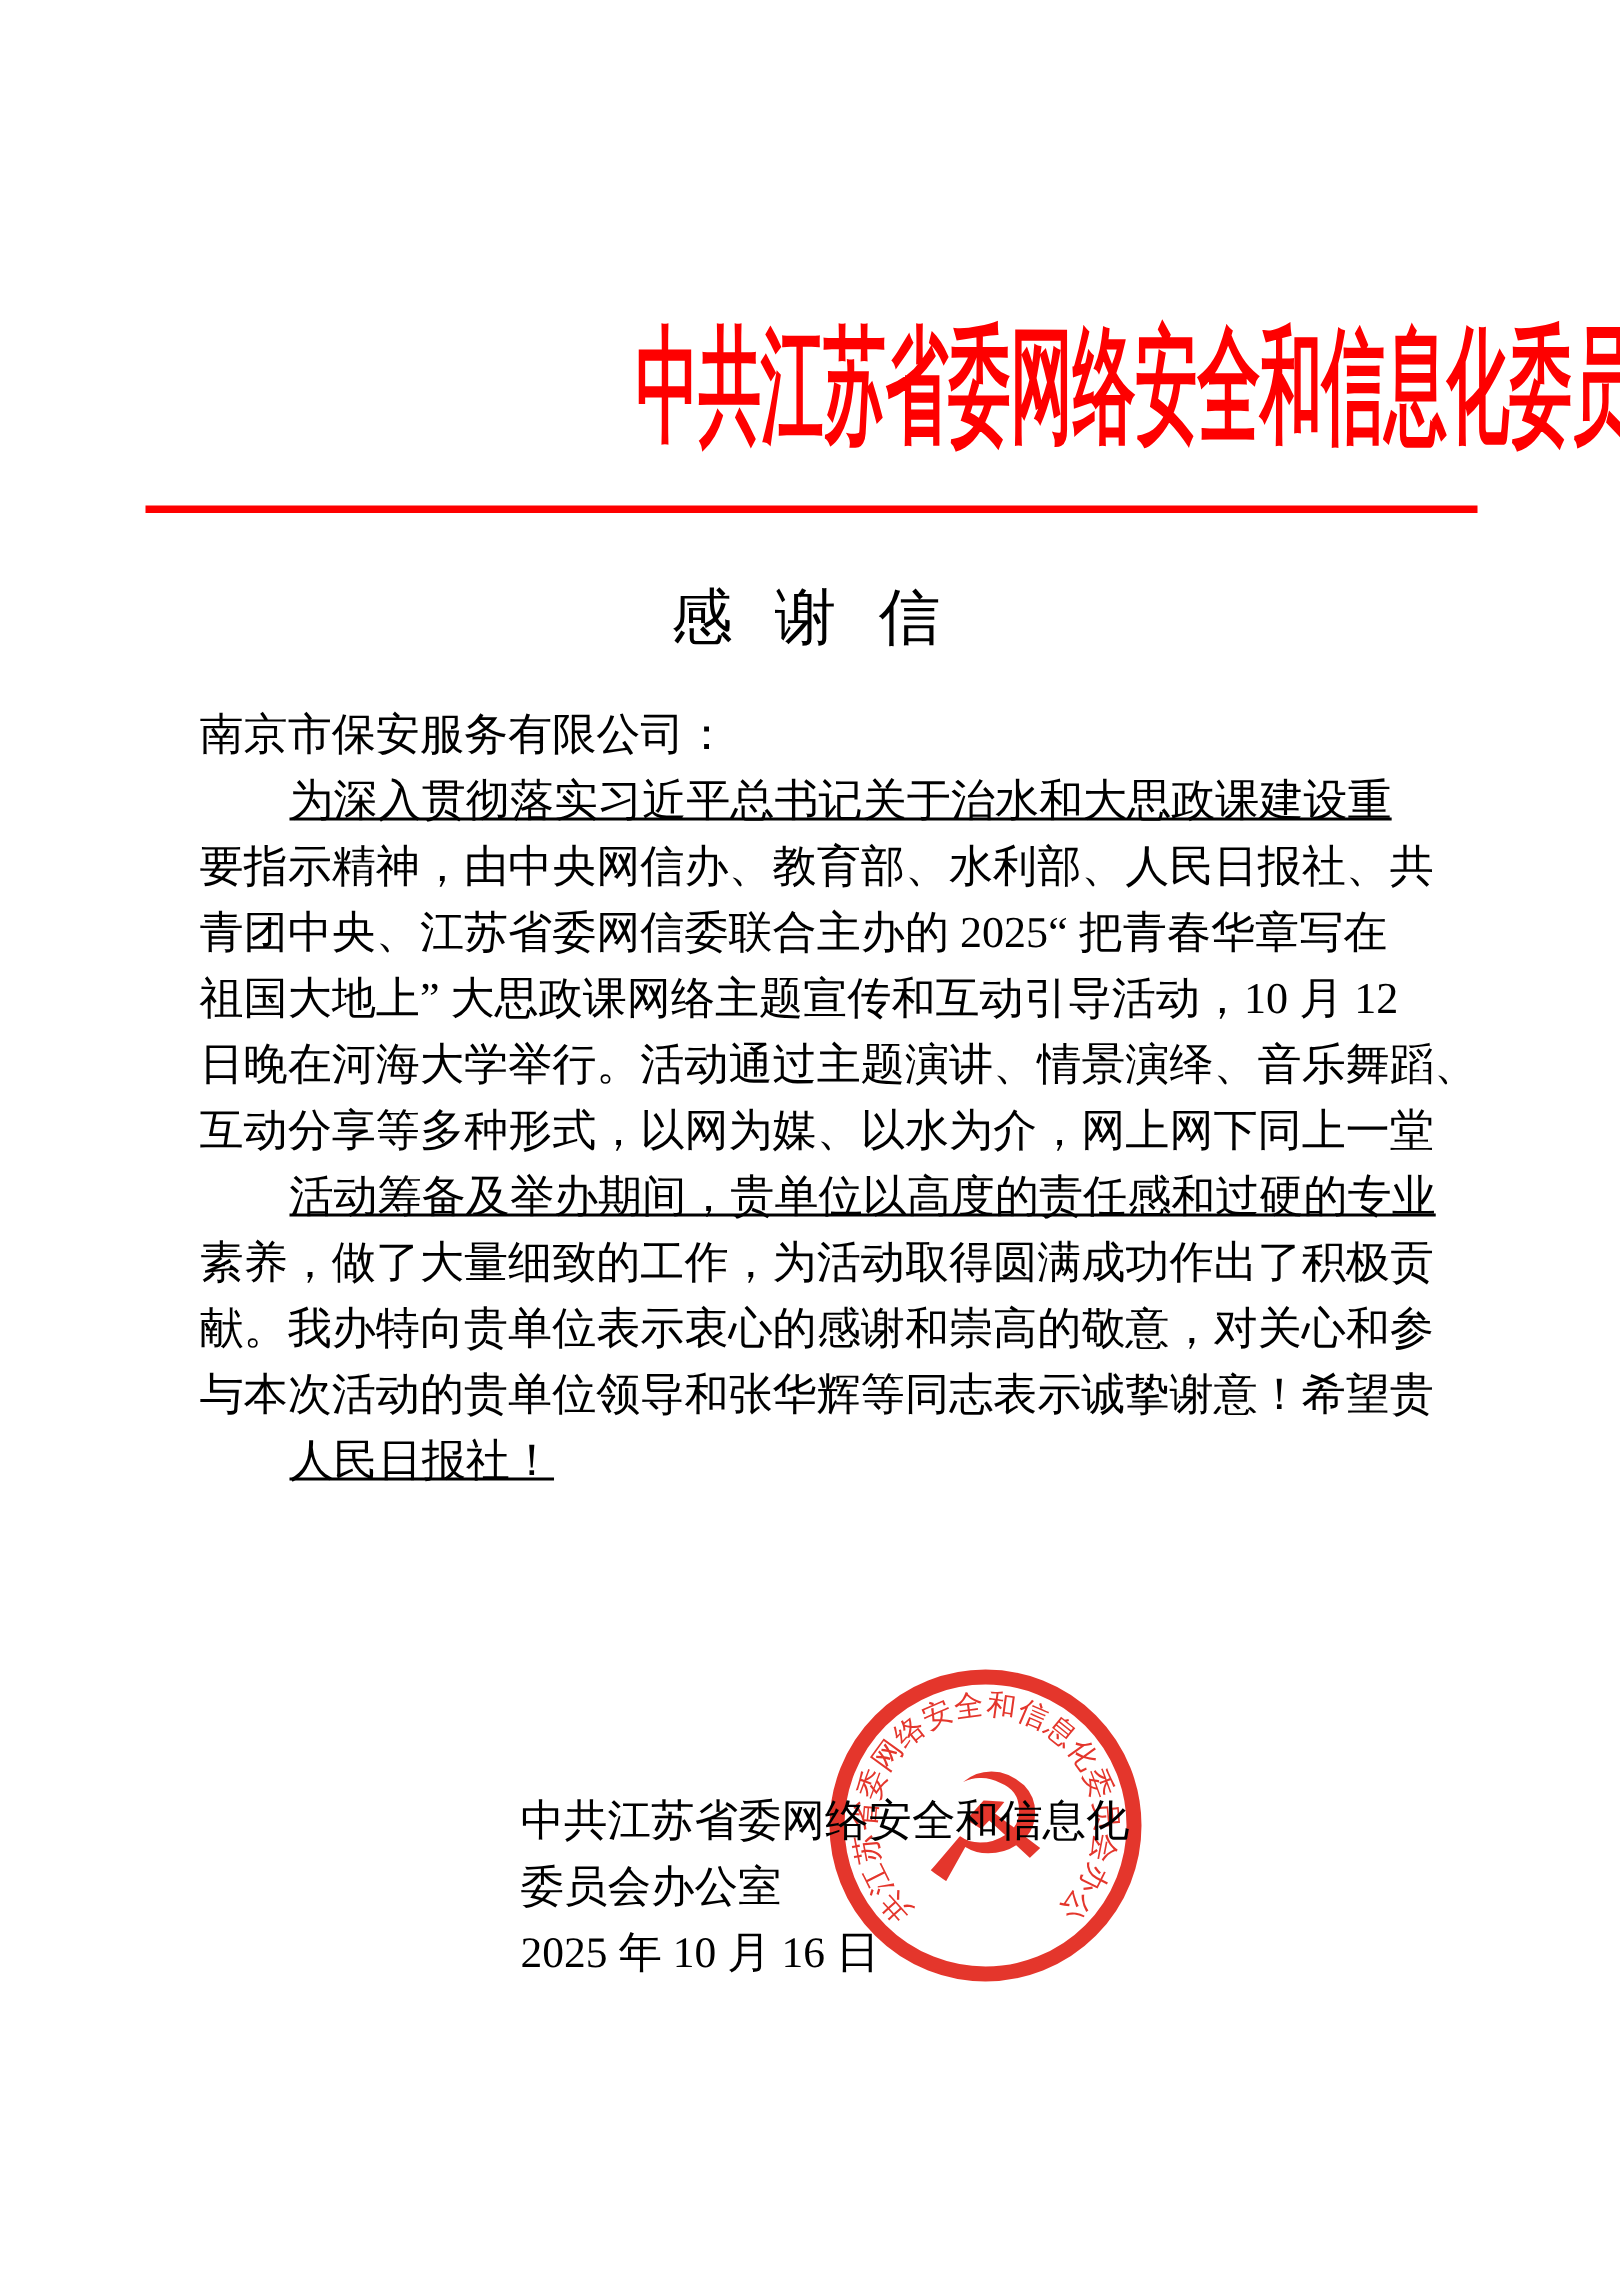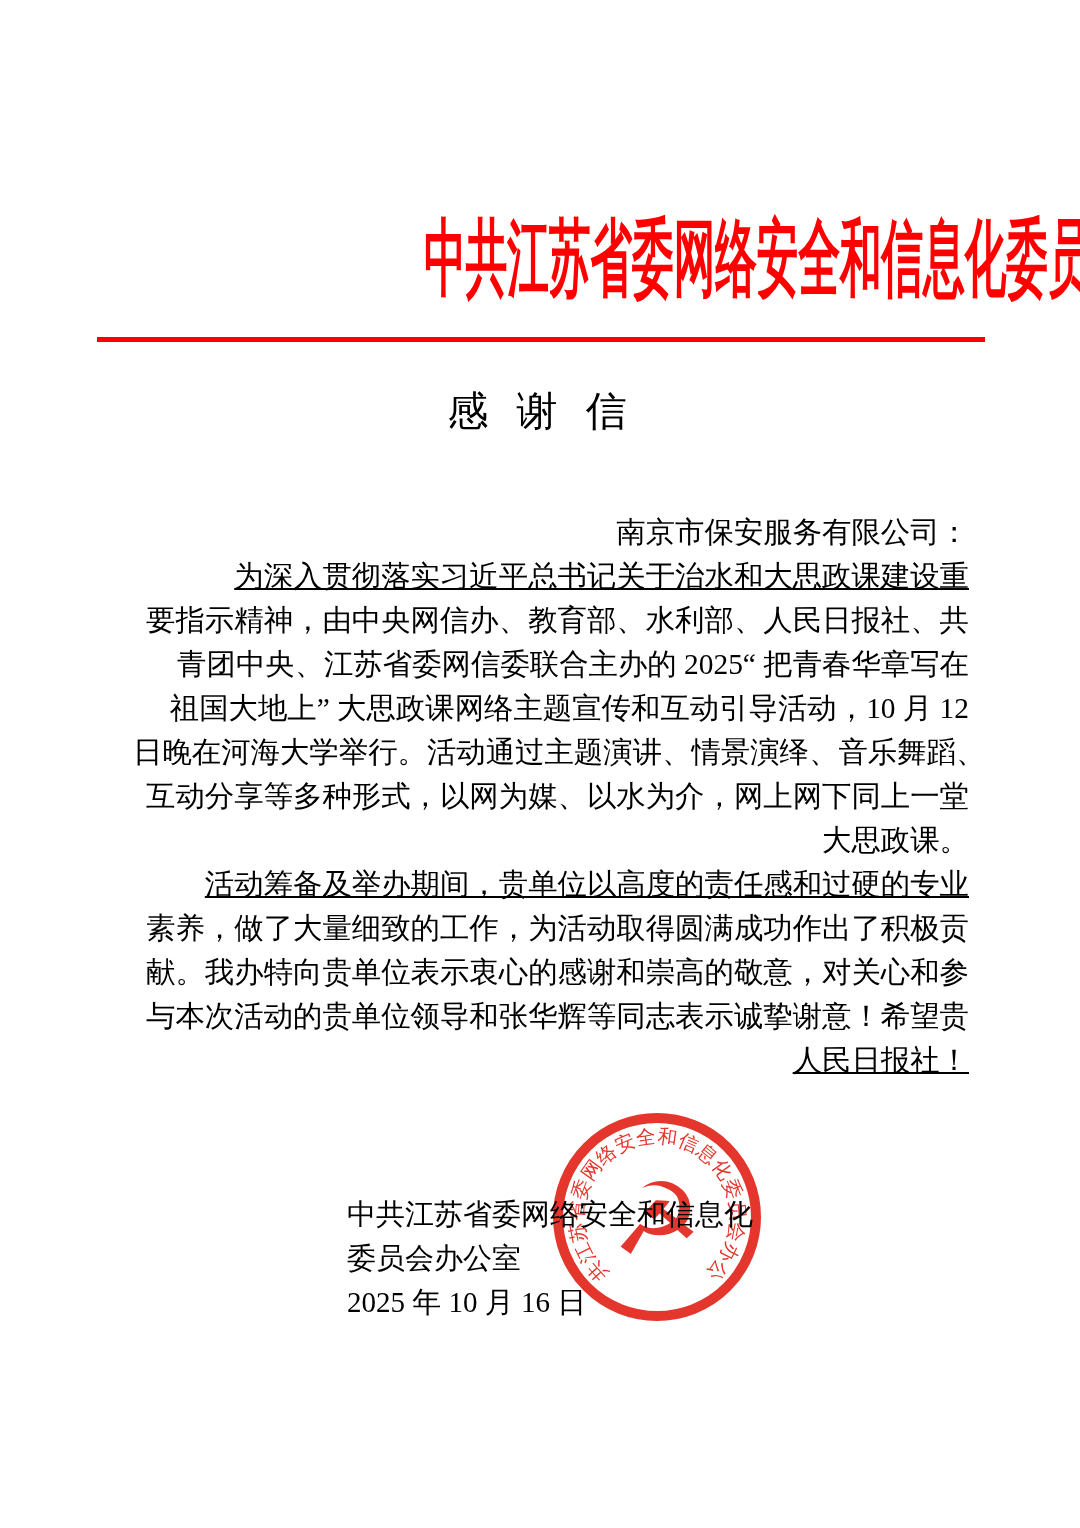--- a/index.html
+++ b/index.html
@@ -38,24 +38,23 @@
   .title {
     position:absolute; top:384px; left:0; width:1080px;
     margin:0; text-align:center;
     font-size:41px; font-weight:normal;
     letter-spacing:6px; word-spacing:6px;
     color:var(--ink);
   }
 
   
   .body {
-    position:absolute; top:510px; left:133px; width:836px;
+    position:absolute; top:468px; left:133px; width:836px;
     font-size:29.4px; line-height:44px;
     color:var(--ink);
-    text-align:right;
   }
   .body .line { white-space:nowrap; }
   .body .indent { text-indent:60px;text-decoration:underline; }
 
   
   .signature {
     position:absolute; top:1192px; left:347px; width:600px;
     font-size:29px; line-height:44px;
     color:var(--ink);
     z-index:2;
@@ -93,21 +92,20 @@
 
   <section class="body">
     <div class="line salutation">南京市保安服务有限公司：</div>
     <div>
         <div class="line indent">为深入贯彻落实习近平总书记关于治水和大思政课建设重</div>
         <div class="line">要指示精神，由中央网信办、教育部、水利部、人民日报社、共</div>
         <div class="line">青团中央、江苏省委网信委联合主办的 2025“ 把青春华章写在</div>
         <div class="line">祖国大地上” 大思政课网络主题宣传和互动引导活动，10 月 12</div>
         <div class="line">日晚在河海大学举行。活动通过主题演讲、情景演绎、音乐舞蹈、</div>
         <div class="line">互动分享等多种形式，以网为媒、以水为介，网上网下同上一堂</div>
-        <div class="line">大思政课。</div>
         <div class="line indent">活动筹备及举办期间，贵单位以高度的责任感和过硬的专业</div>
         <div class="line">素养，做了大量细致的工作，为活动取得圆满成功作出了积极贡</div>
         <div class="line">献。我办特向贵单位表示衷心的感谢和崇高的敬意，对关心和参</div>
         <div class="line">与本次活动的贵单位领导和张华辉等同志表示诚挚谢意！希望贵</div>
         <div class="line indent">人民日报社！</div>
       </div>
   </section>
 
   <div class="seal">
     <svg width="220" height="220" viewBox="0 0 220 220">

